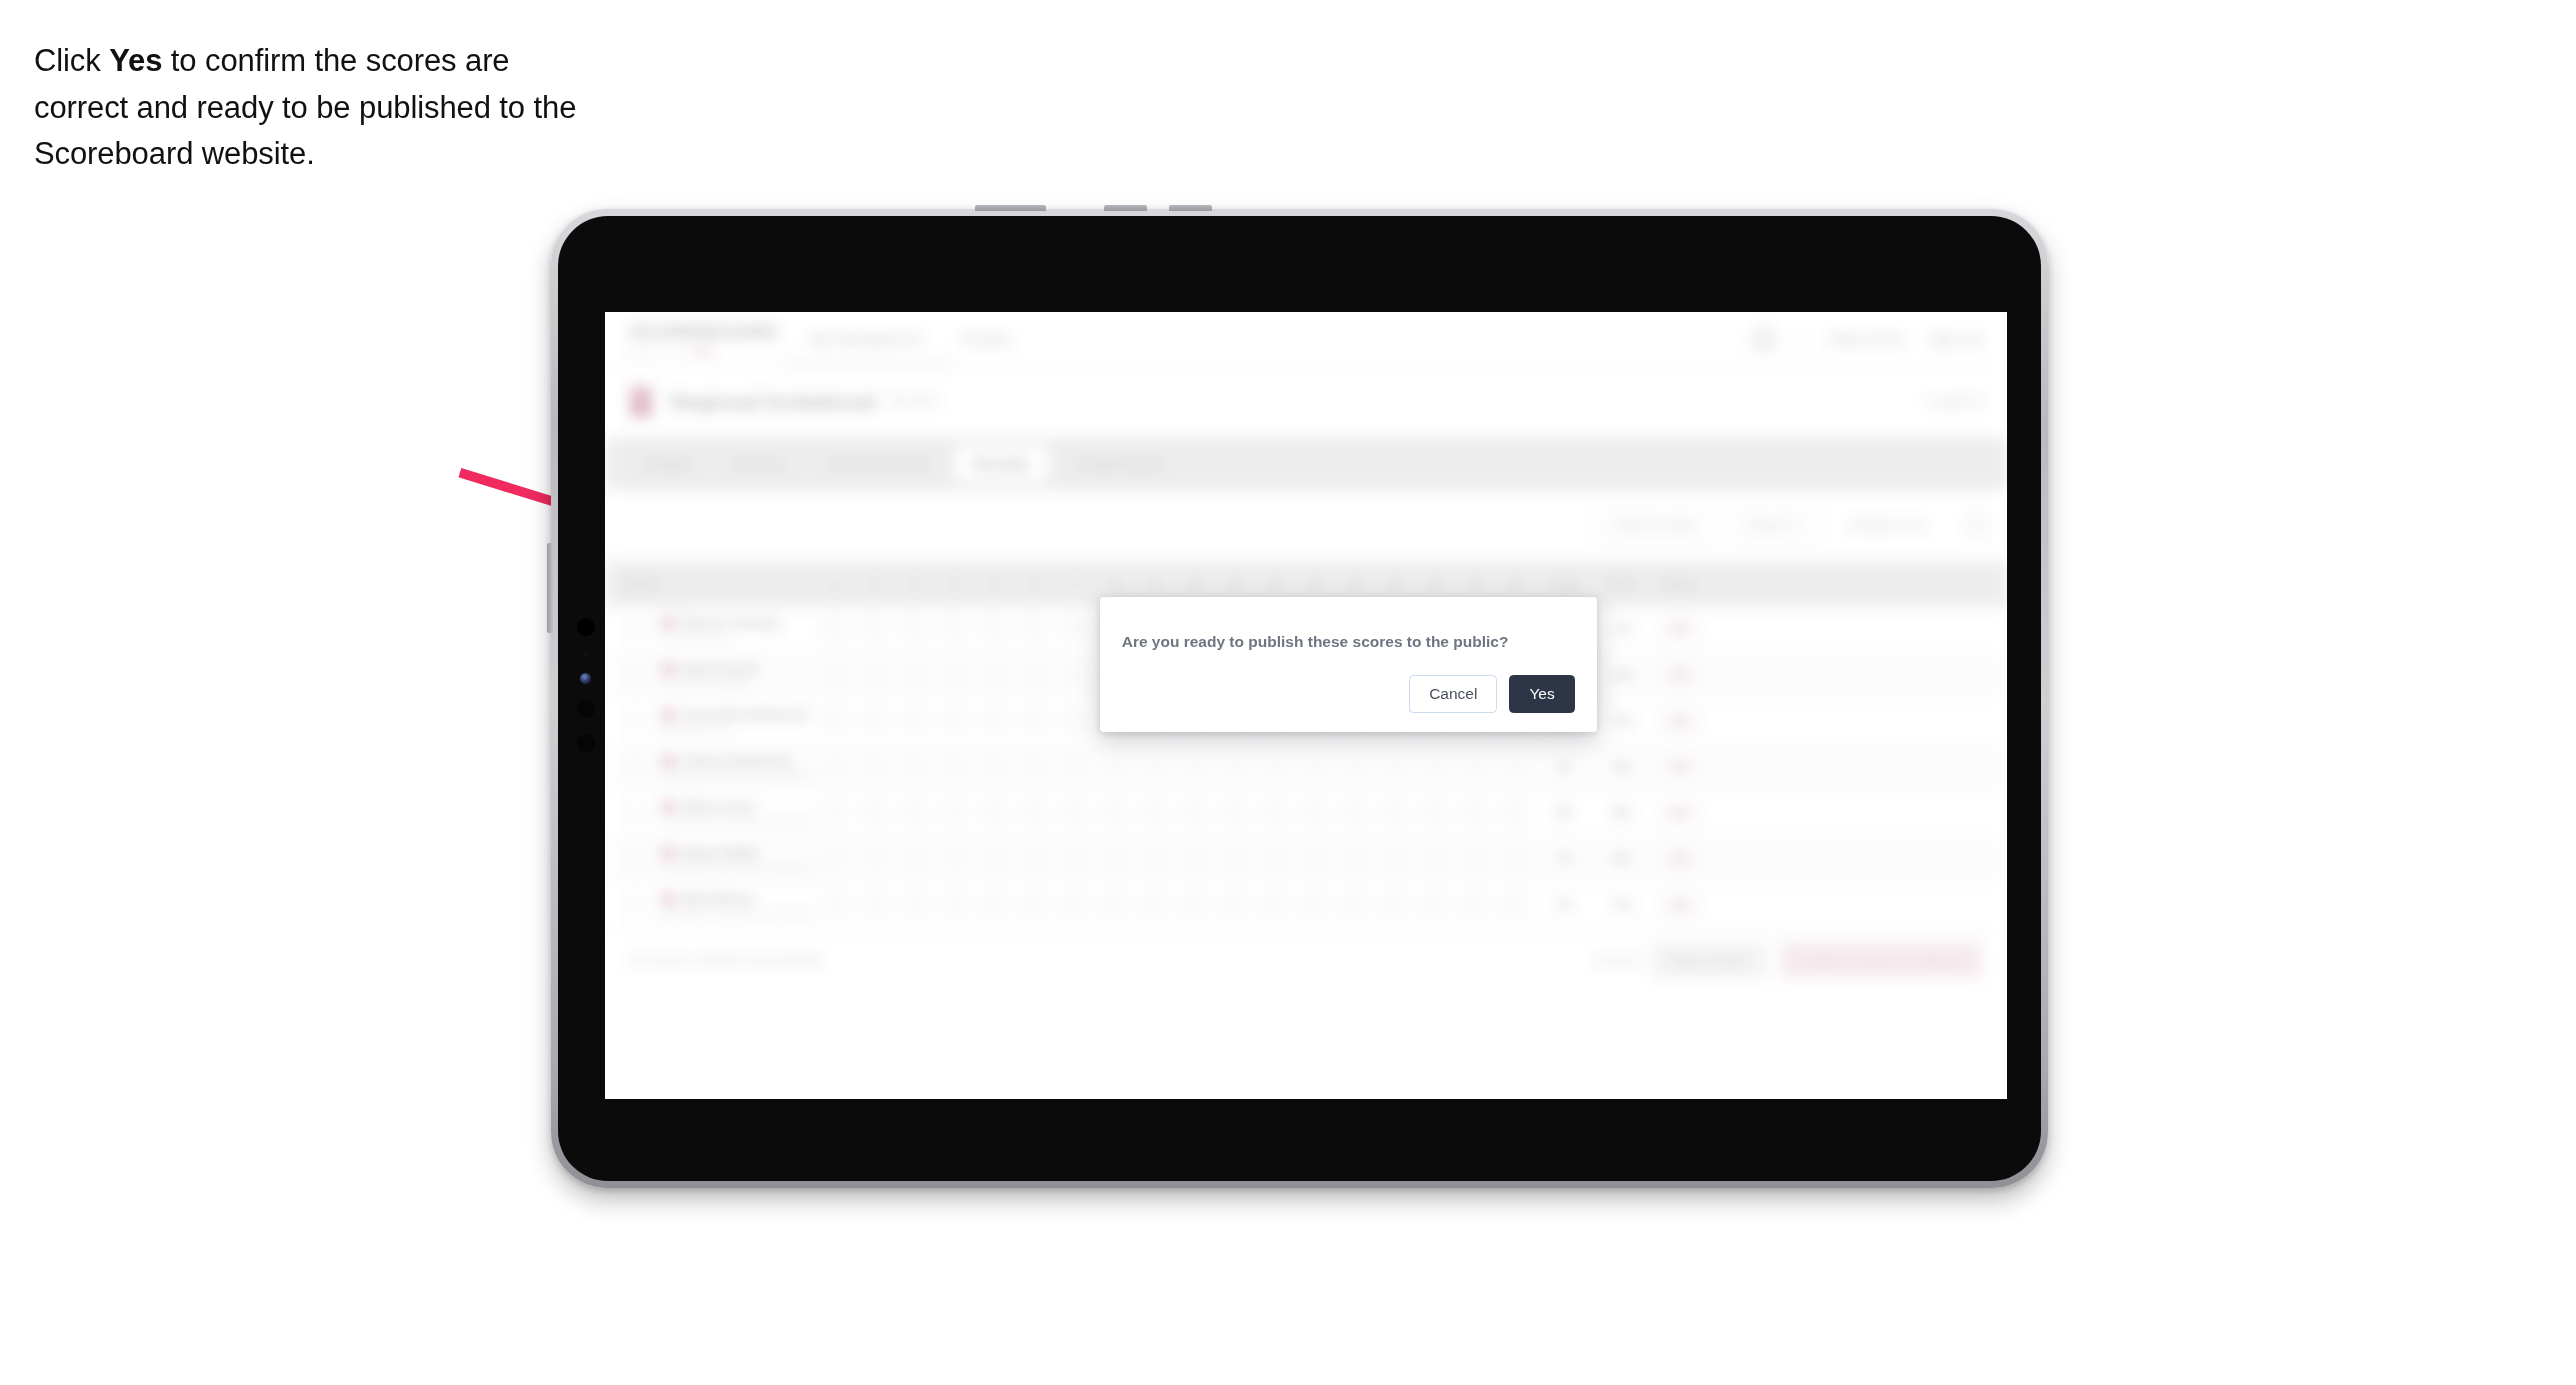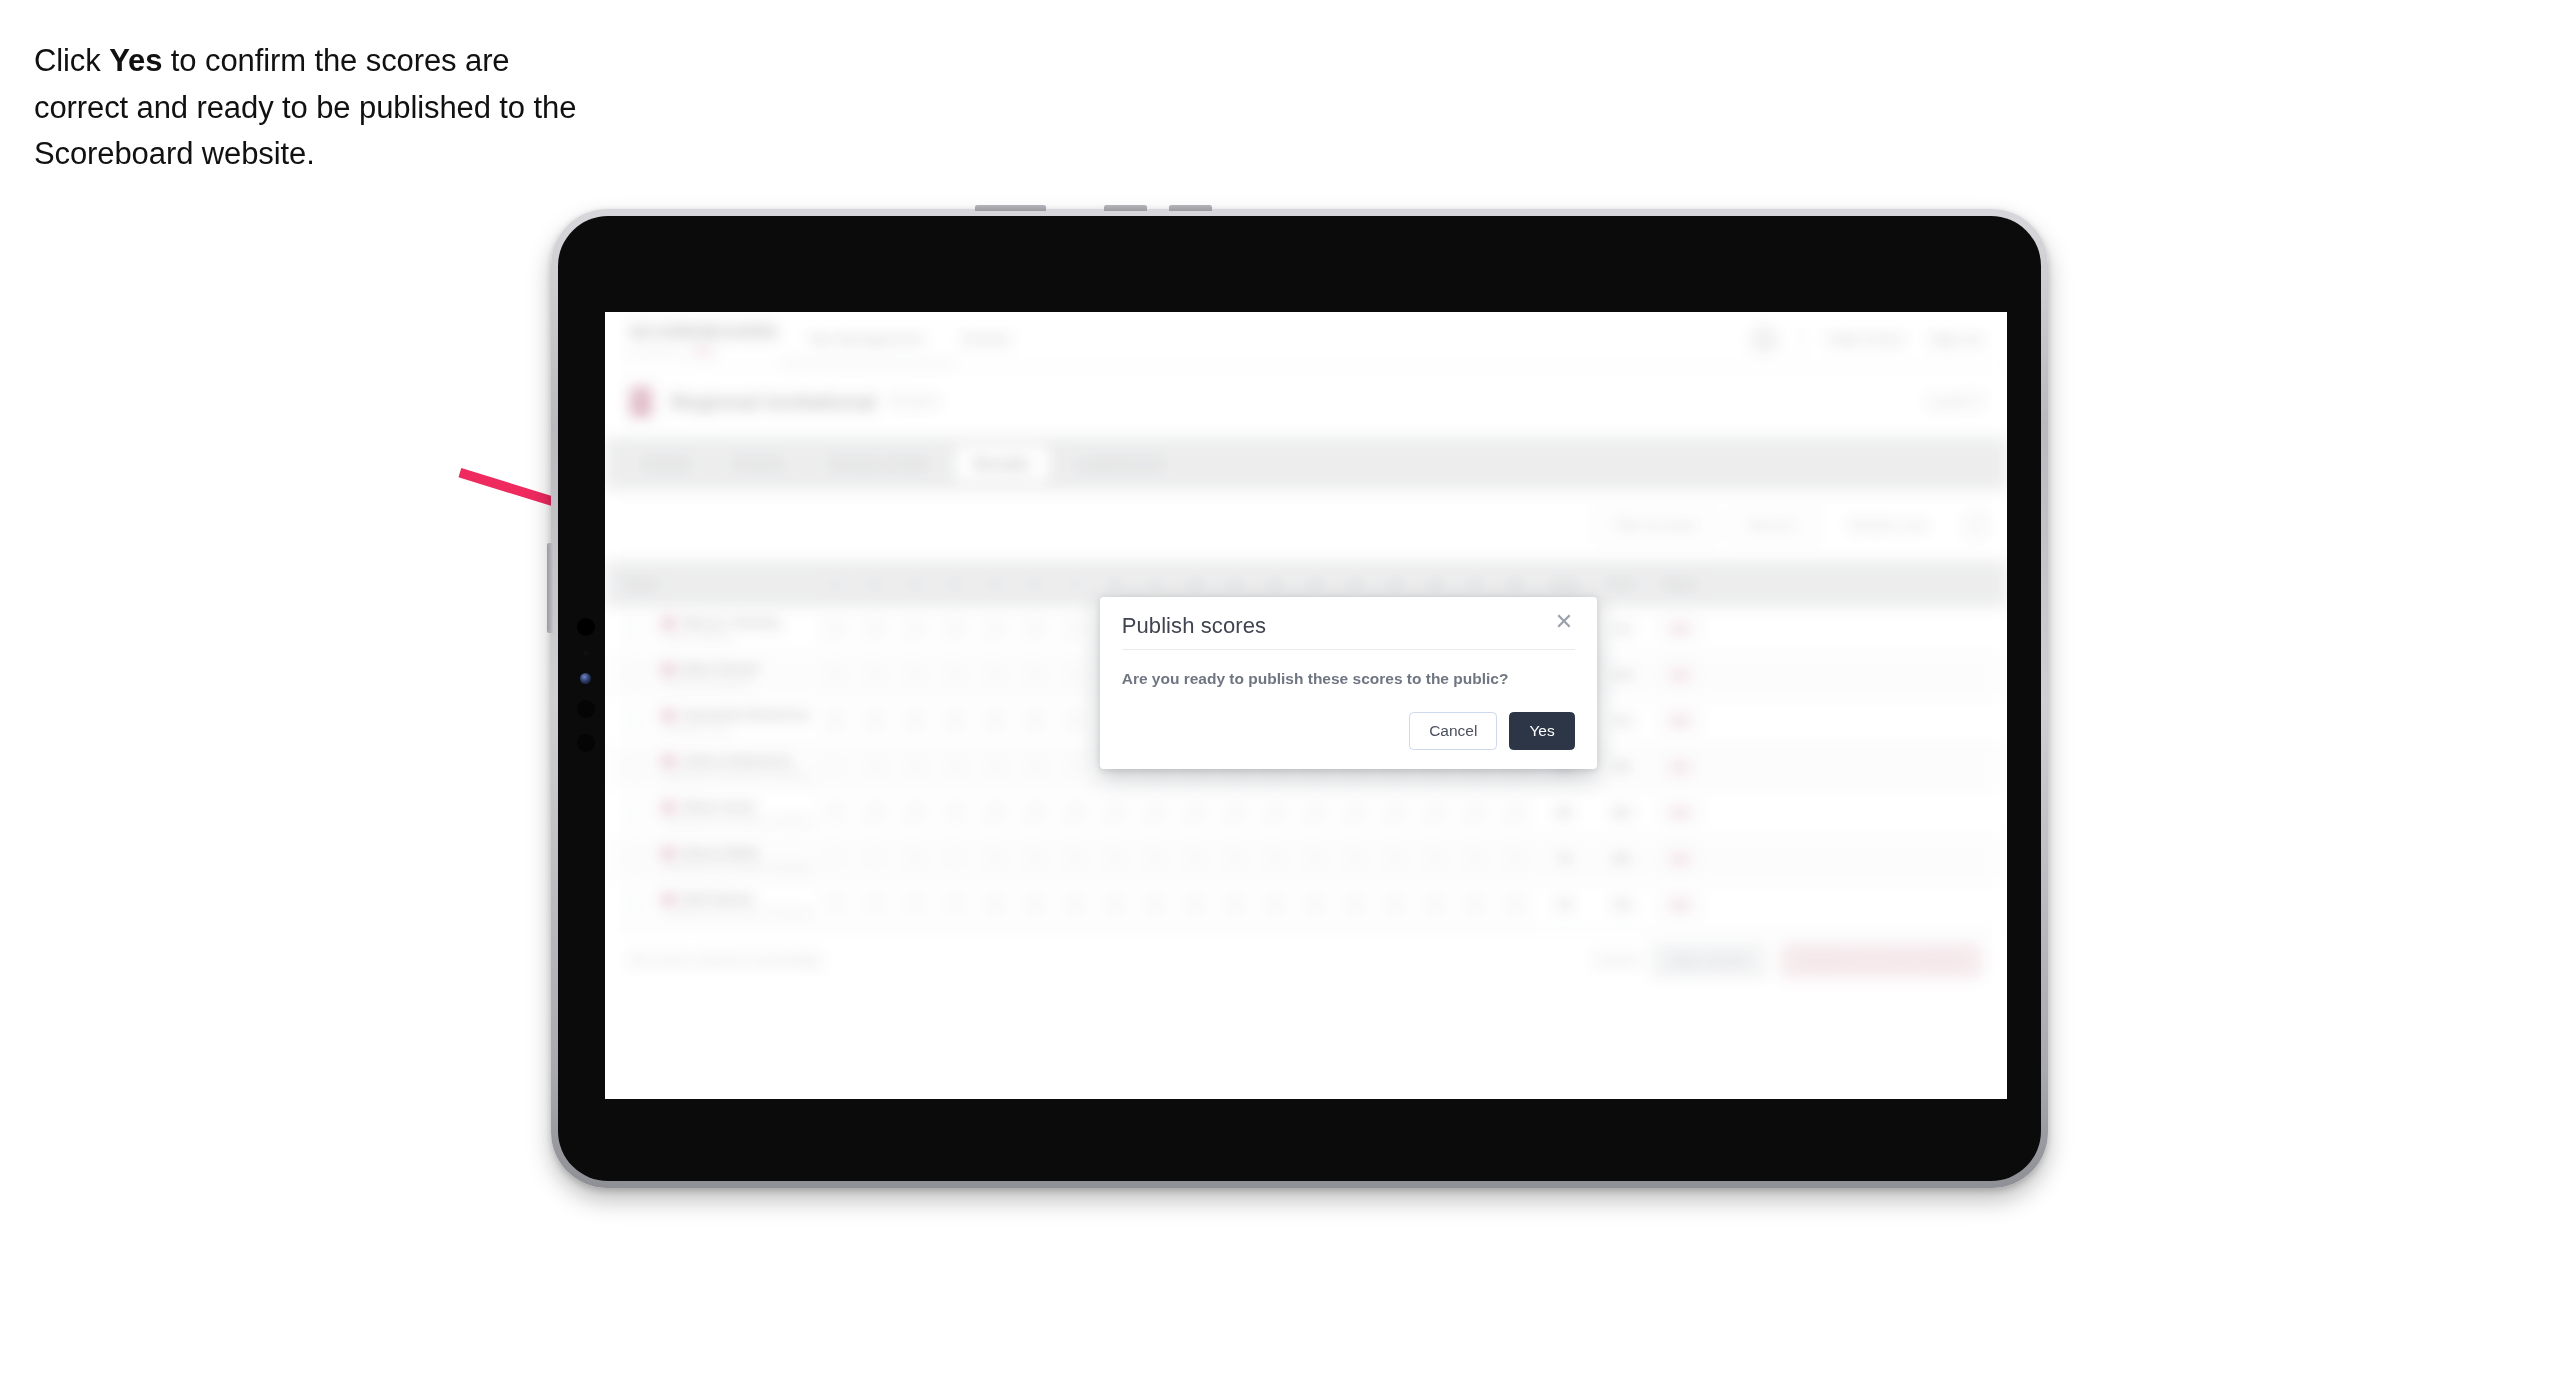--- a/index.html
+++ b/index.html
@@ -670,24 +670,20 @@
             <div id="bottom-link">Cancel</div>
             <div class="bottom-btn" id="btn-save">Save scores</div>
             <div class="bottom-btn" id="btn-publish">Publish scores to website</div>
           </div>
         </div>
       </div>
 
       <div id="modal-scrim"></div>
 
       <div id="modal">
-        <div id="modal-header">
-          <div id="modal-title">Publish scores</div>
-          <div id="modal-close">✕</div>
-        </div>
         <div id="modal-body">Are you ready to publish these scores to the public?</div>
         <div id="modal-actions">
           <button class="modal-btn" id="btn-cancel">Cancel</button>
           <button class="modal-btn" id="btn-yes">Yes</button>
         </div>
       </div>
 
     </div>
   </div>
 </div>

